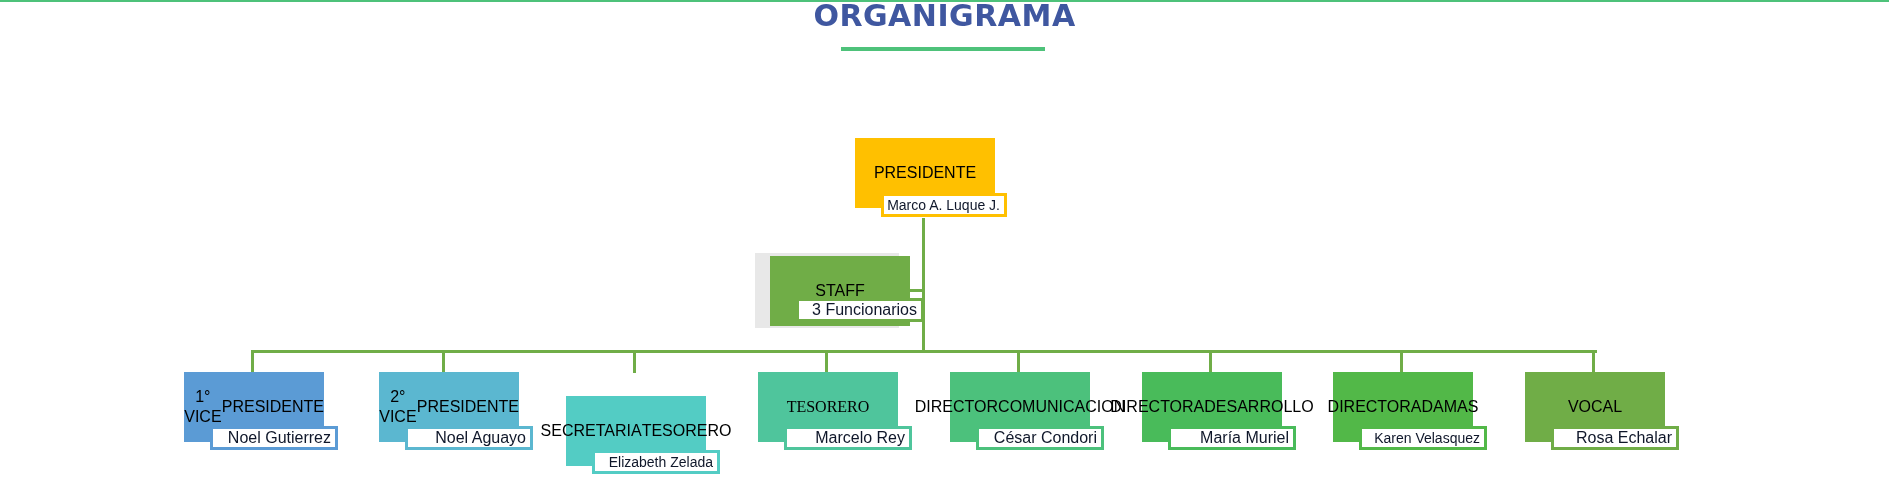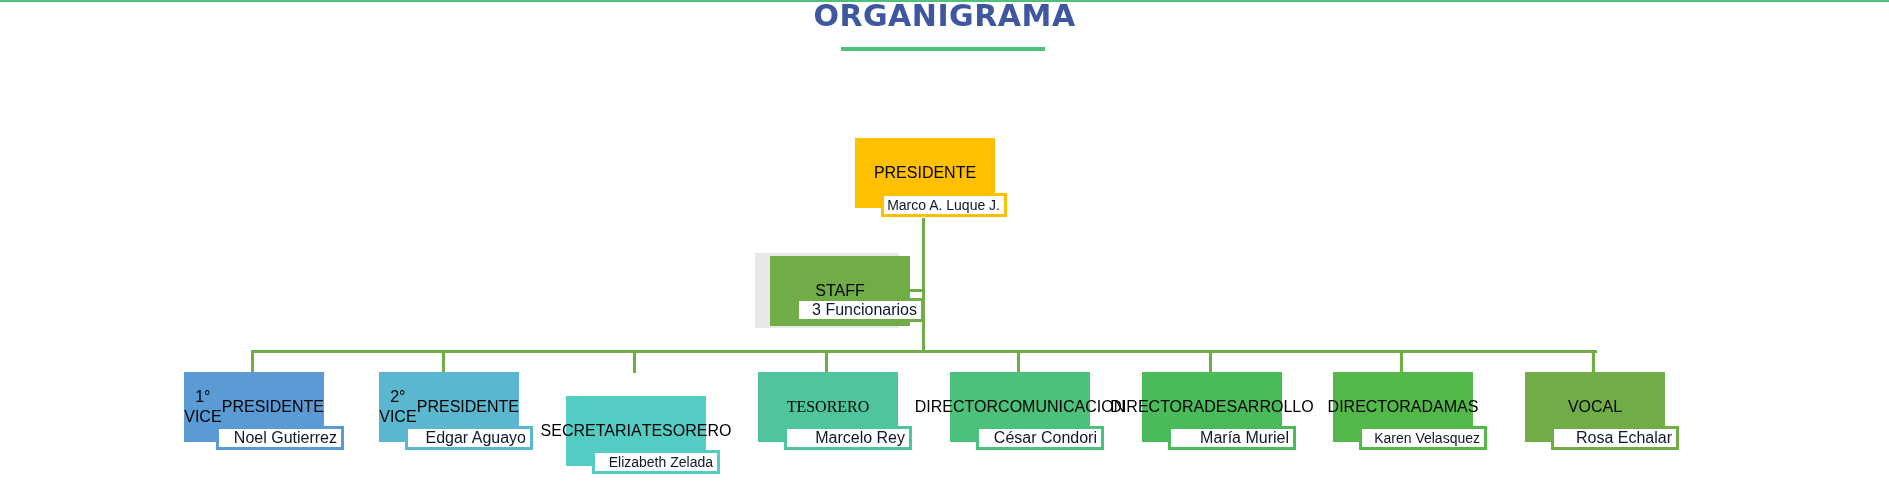--- a/index.html
+++ b/index.html
@@ -51,29 +51,29 @@
   <div class="name" style="left: 26px; top: 42px; width: 128px; border-color: rgb(112, 173, 71);">3 Funcionarios</div>
 </div>
 
 <div id="members">
     <div class="node" style="left: 184px; top: 372px;">
       <div class="role" style="background: rgb(91, 155, 213);">
         <span>1° VICE</span>
         <br>
         <span>PRESIDENTE</span>
       </div>
-      <div class="name" style="left: 32px; top: 54px; width: 128px; border-color: rgb(91, 155, 213);">Noel Gutierrez</div>
+      <div class="name" style="left: 26px; top: 54px; width: 128px; border-color: rgb(91, 155, 213);">Noel Gutierrez</div>
     </div>
     <div class="node" style="left: 365px; top: 372px; margin-left: 14px;">
       <div class="role" style="background: rgb(91, 183, 208);">
         <span>2° VICE</span>
         <br>
         <span>PRESIDENTE</span>
       </div>
-      <div class="name" style="left: 26px; top: 54px; width: 128px; border-color: rgb(91, 183, 208);">Edgar Aguayo</div>
+      <div class="name" style="left: 26px; top: 54px; width: 128px; border-color: rgb(91, 183, 208);">Noel Aguayo</div>
     </div>
     <div class="node" style="left: 566px; top: 372px; margin-top: 24px;">
       <div class="role" style="background: rgb(83, 204, 196);">
         <span>SECRETARIA</span>
         <br>
         <span>TESORERO</span>
       </div>
       <div class="name small" style="left: 26px; top: 54px; width: 128px; border-color: rgb(83, 204, 196);">Elizabeth Zelada</div>
     </div>
     <div class="node" style="left: 758px; top: 372px;">

